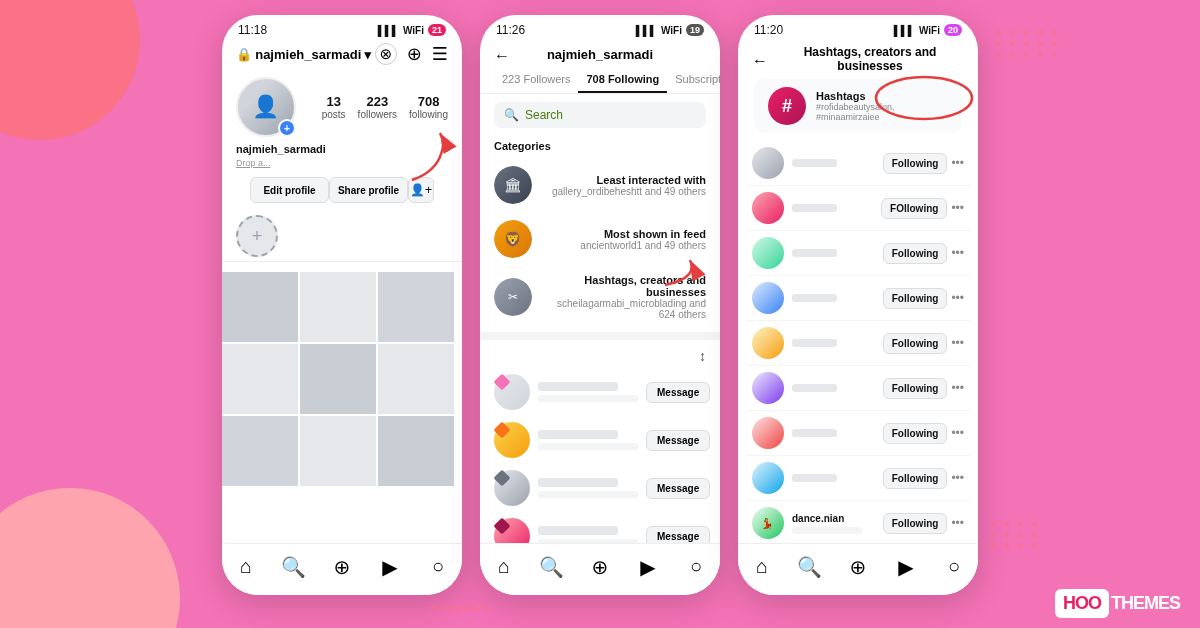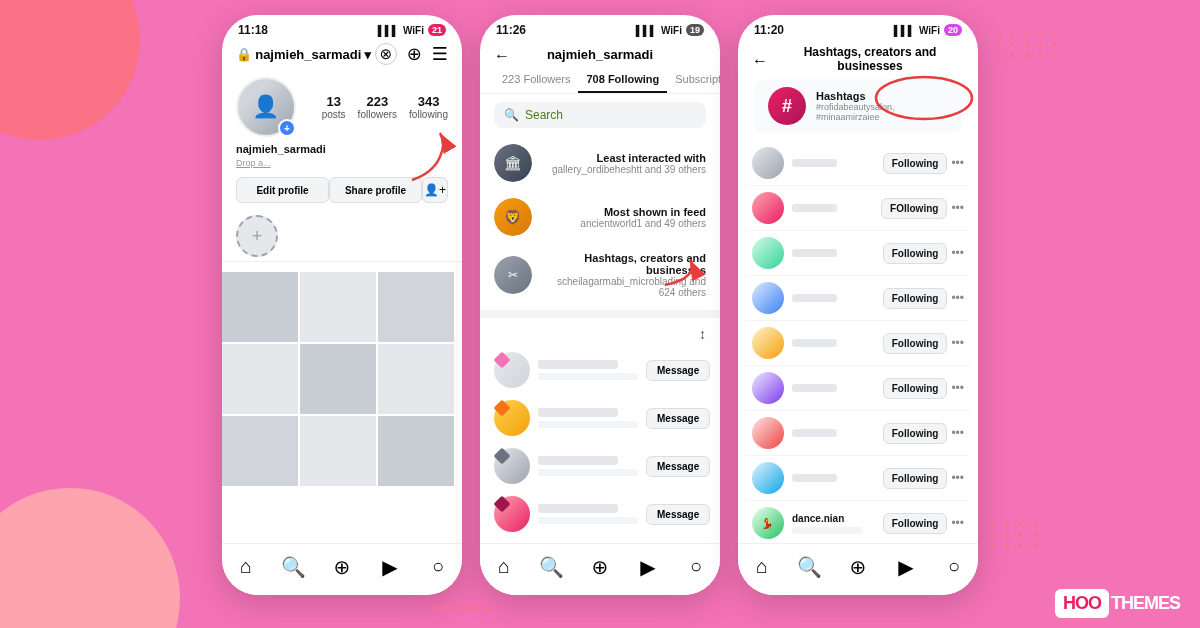--- a/index.html
+++ b/index.html
@@ -75,21 +75,21 @@
     
     .status-bar {
       display: flex;
       justify-content: space-between;
       align-items: center;
       padding: 8px 16px 4px;
       font-size: 11px;
       font-weight: 600;
       color: #111;
     }
-    .status-bar .time { font-size: 12px; font-weight: 700; }
+    .status-bar .time { font-size: 12px; font-weight: 400; }
     .status-icons { display: flex; gap: 4px; align-items: center; font-size: 10px; }
     .battery-badge {
       background: #e91e63;
       color: white;
       border-radius: 8px;
       padding: 1px 4px;
       font-size: 9px;
       font-weight: 700;
       text-align: center;
     }
@@ -194,21 +194,21 @@
     .profile-bio {
       padding: 1px 14px;
       font-size: 10px;
       color: #333;
       text-decoration: underline;
     }
 
     .profile-actions {
       display: flex;
       gap: 0;
-      padding: 8px 14px;
+      padding: 8px 28px;
       align-items: center;
     }
     .btn-edit, .btn-share {
       flex: 1;
       height: 26px;
       border: 1px solid #ddd;
       border-radius: 6px;
       background: #f3f4f6;
       font-size: 10px;
       font-weight: 600;
@@ -581,21 +581,21 @@
       <div class="stats">
         <div class="stat">
           <div class="stat-num">13</div>
           <div class="stat-label">posts</div>
         </div>
         <div class="stat">
           <div class="stat-num">223</div>
           <div class="stat-label">followers</div>
         </div>
         <div class="stat">
-          <div class="stat-num">343</div>
+          <div class="stat-num">708</div>
           <div class="stat-label">following</div>
         </div>
       </div>
     </div>
 
     <div class="profile-name">najmieh_sarmadi</div>
     <div class="profile-bio" style="color:#999; font-size:9px;">Drop a...</div>
 
     <div class="profile-actions">
       <div class="btn-edit">Edit profile</div>
@@ -664,28 +664,29 @@
       <div class="tab-item">223 Followers</div>
       <div class="tab-item active">708 Following</div>
       <div class="tab-item">Subscriptions</div>
     </div>
 
     <div class="search-bar">
       <span class="search-icon">🔍</span>
       <span class="search-text">Search</span>
     </div>
 
+    <div class="categories-label">Categories</div>
 
     <div class="category-row">
       <div class="category-icon">
         <div class="cat-icon-gradient cat-icon-1" style="display:flex;align-items:center;justify-content:center;color:white;font-size:14px;">🏛</div>
       </div>
       <div class="cat-text">
         <div class="cat-title">Least interacted with</div>
-        <div class="cat-sub">gallery_ordibeheshtt and 39 others</div>
+        <div class="cat-sub">gallery_ordibeheshtt and 49 others</div>
       </div>
     </div>
 
     <div class="category-row">
       <div class="category-icon">
         <div class="cat-icon-gradient cat-icon-2" style="display:flex;align-items:center;justify-content:center;color:white;font-size:14px;">🦁</div>
       </div>
       <div class="cat-text">
         <div class="cat-title">Most shown in feed</div>
         <div class="cat-sub">ancientworld1 and 49 others</div>

